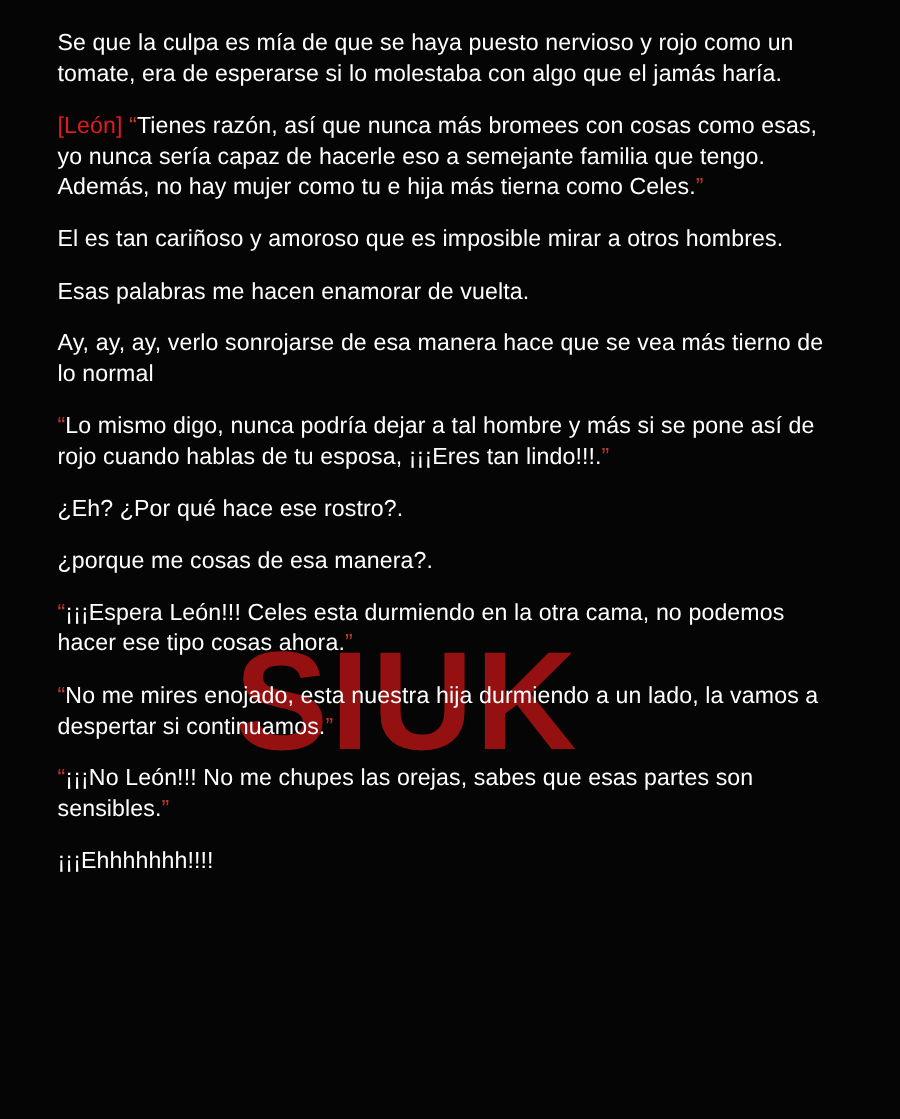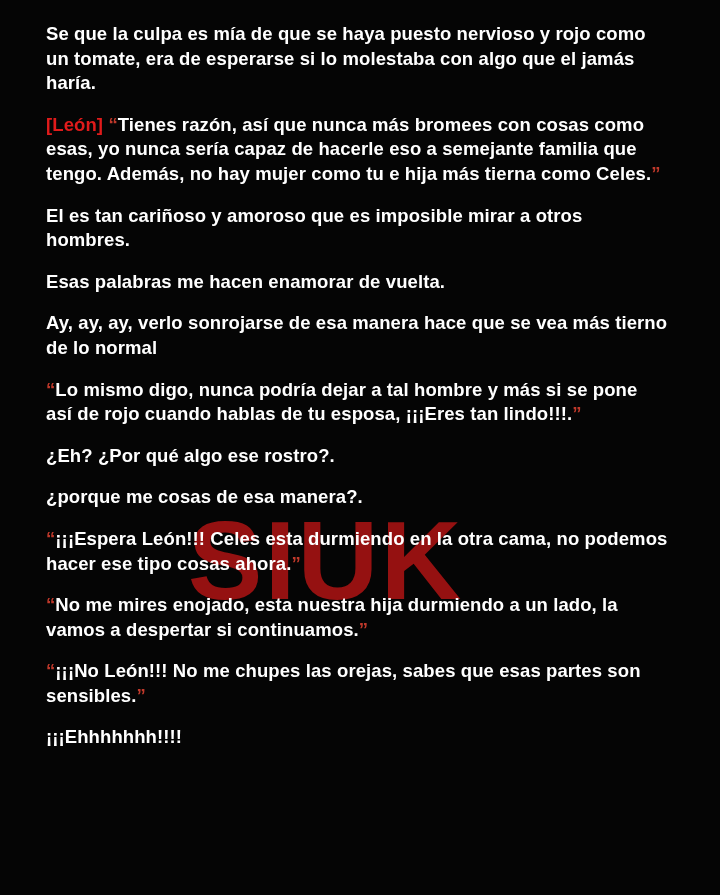--- a/index.html
+++ b/index.html
@@ -38,21 +38,21 @@
     z-index: 3;
   }
   #content {
     position: relative;
     z-index: 5;
   }
   p.para {
     margin: 0 12px 17px 0;
     color: #ffffff;
     font-size: 18.5px;
-    font-weight: bold;
+    font-weight: normal;
     line-height: 1.33;
     letter-spacing: 0.1px;
   }
   p.para:last-child { margin-bottom: 0; }
   .speaker {
     color: #e01b1b;
     text-align: right;
   }
   .quote {
     color: #c0392b;
@@ -63,20 +63,20 @@
 
 <div id="page">
   <div class="watermark">SIUK</div>
   <div id="content">
       <p class="para"><span>Se que la culpa es mía de que se haya puesto nervioso y rojo como un tomate, era de esperarse si lo molestaba con algo que el jamás haría.</span></p>
       <p class="para"><span class="speaker">[León]</span><span> </span><span class="quote">“</span><span>Tienes razón, así que nunca más bromees con cosas como esas, yo nunca sería capaz de hacerle eso a semejante familia que tengo. Además, no hay mujer como tu e hija más tierna como Celes.</span><span class="quote">”</span></p>
       <p class="para"><span>El es tan cariñoso y amoroso que es imposible mirar a otros hombres.</span></p>
       <p class="para"><span>Esas palabras me hacen enamorar de vuelta.</span></p>
       <p class="para"><span>Ay, ay, ay, verlo sonrojarse de esa manera hace que se vea más tierno de lo normal</span></p>
       <p class="para"><span class="quote">“</span><span>Lo mismo digo, nunca podría dejar a tal hombre y más si se pone así de rojo cuando hablas de tu esposa, ¡¡¡Eres tan lindo!!!.</span><span class="quote">”</span></p>
-      <p class="para"><span>¿Eh? ¿Por qué algo ese rostro?.</span></p>
+      <p class="para"><span>¿Eh? ¿Por qué hace ese rostro?.</span></p>
       <p class="para"><span>¿porque me cosas de esa manera?.</span></p>
       <p class="para"><span class="quote">“</span><span>¡¡¡Espera León!!! Celes esta durmiendo en la otra cama, no podemos hacer ese tipo cosas ahora.</span><span class="quote">”</span></p>
       <p class="para"><span class="quote">“</span><span>No me mires enojado, esta nuestra hija durmiendo a un lado, la vamos a despertar si continuamos.</span><span class="quote">”</span></p>
       <p class="para"><span class="quote">“</span><span>¡¡¡No León!!! No me chupes las orejas, sabes que esas partes son sensibles.</span><span class="quote">”</span></p>
       <p class="para"><span>¡¡¡Ehhhhhhh!!!!</span></p>
     </div>
 </div>
 
 </body></html>

